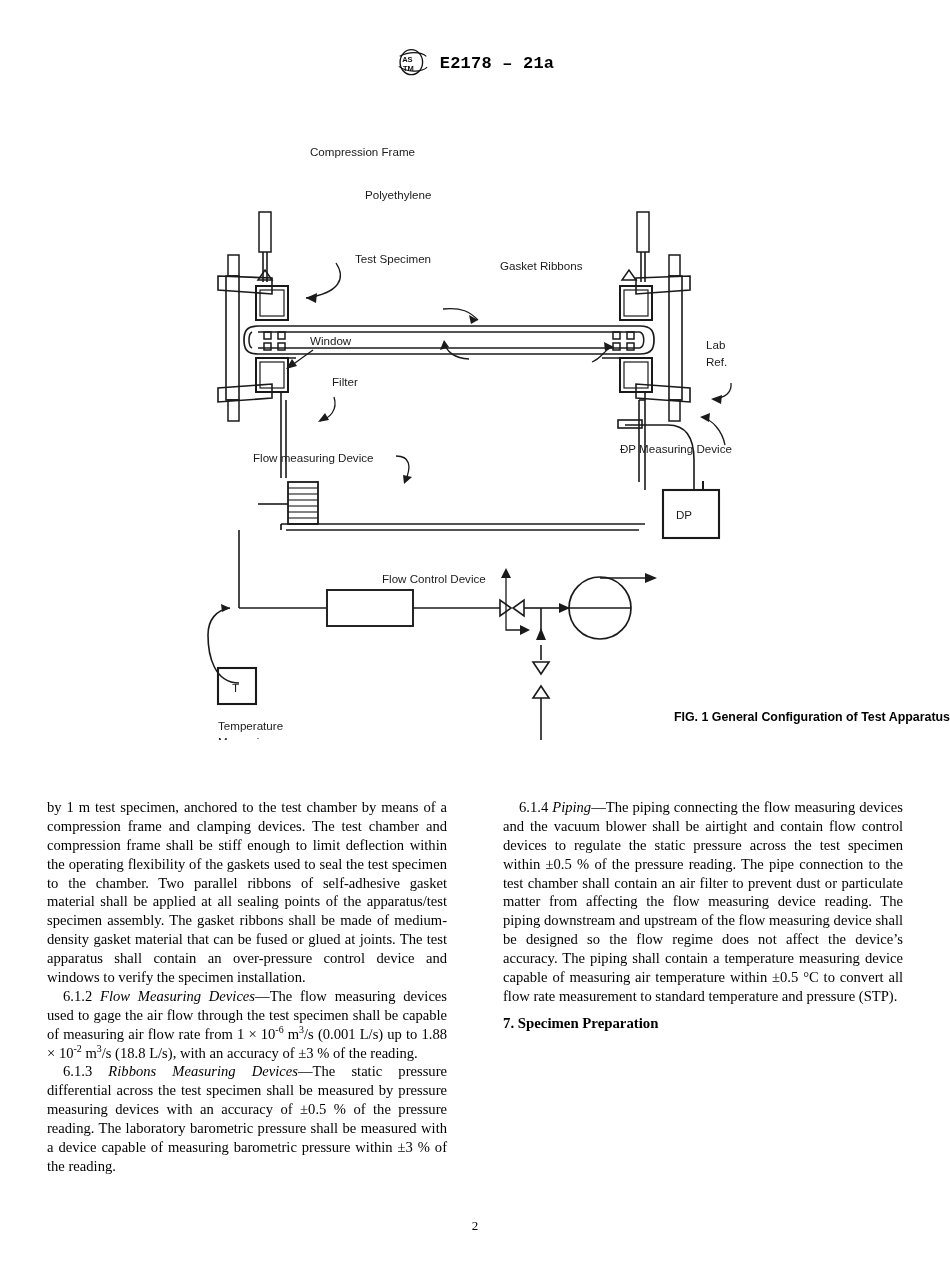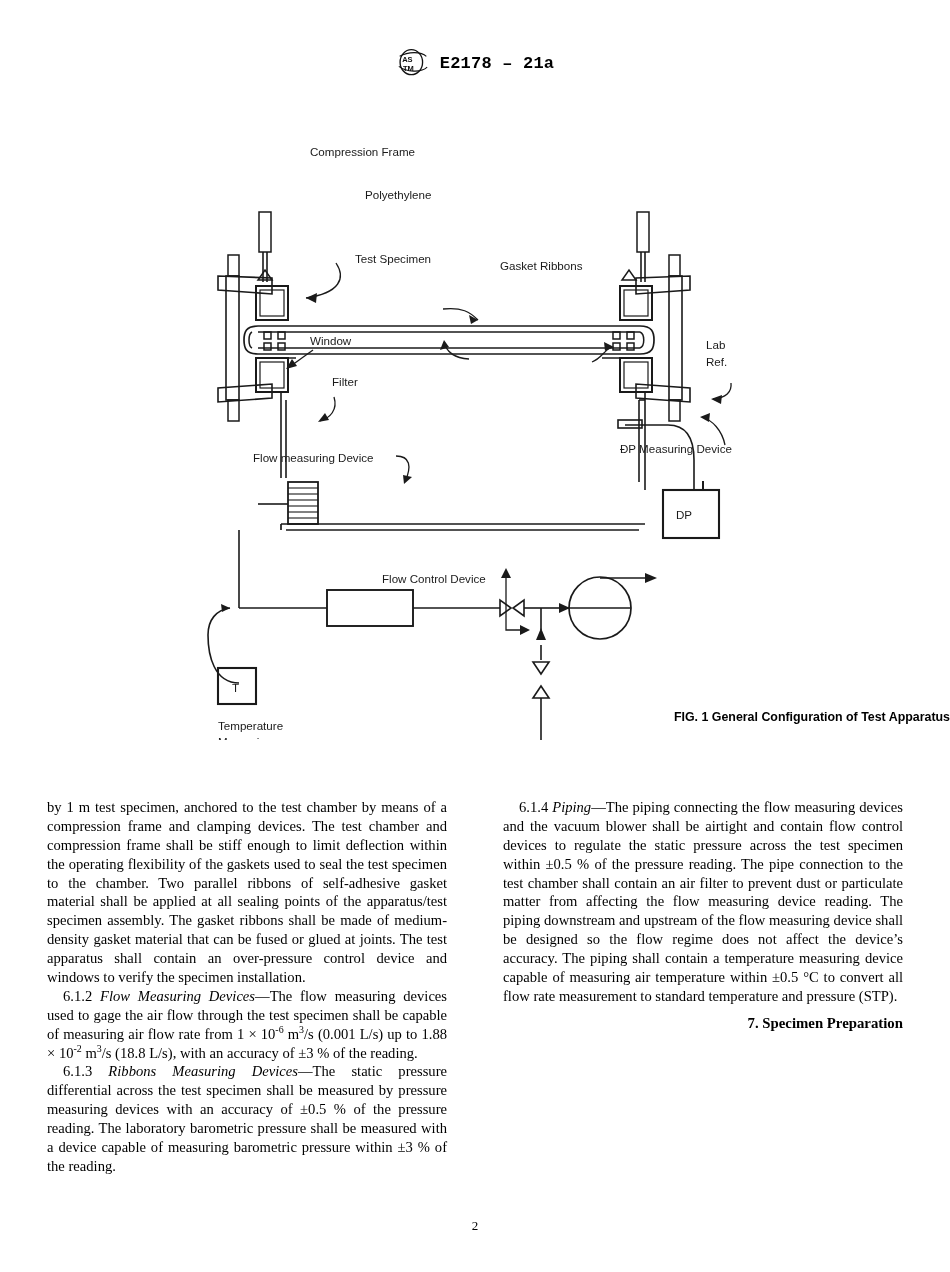--- a/index.html
+++ b/index.html
@@ -46,21 +46,21 @@
     line-height:1.295;
     text-align:justify;
     text-justify:inter-word;
     hyphens:none;
   }
   .col p.indent{text-indent:16px;}
   .col h3{
     margin:9px 0 3px 0;
     font-size:14.8px;
     font-weight:bold;
-    text-align:right;
+    text-align:left;
   }
   .col p.sec{margin-top:0;}
   i{font-style:italic;}
   sup{font-size:.68em;vertical-align:super;line-height:0;}
   .pagenum{
     position:absolute;top:1218px;left:0;width:950px;
     text-align:center;font-size:13px;
   }
 
   

